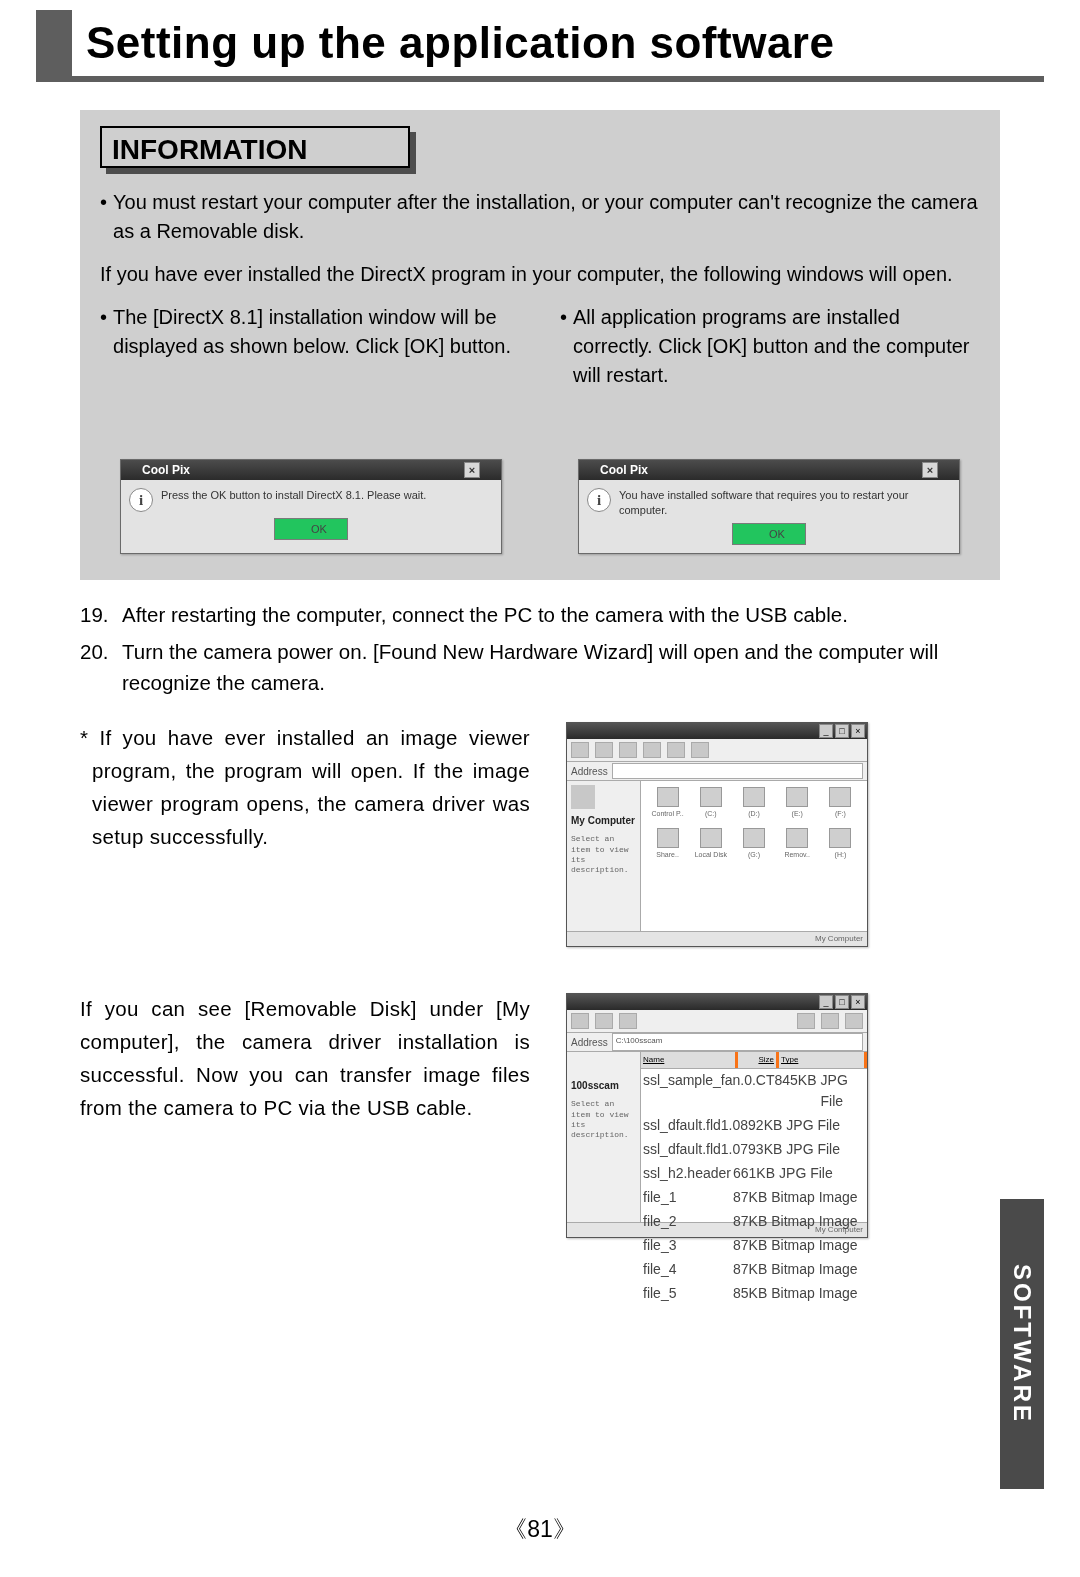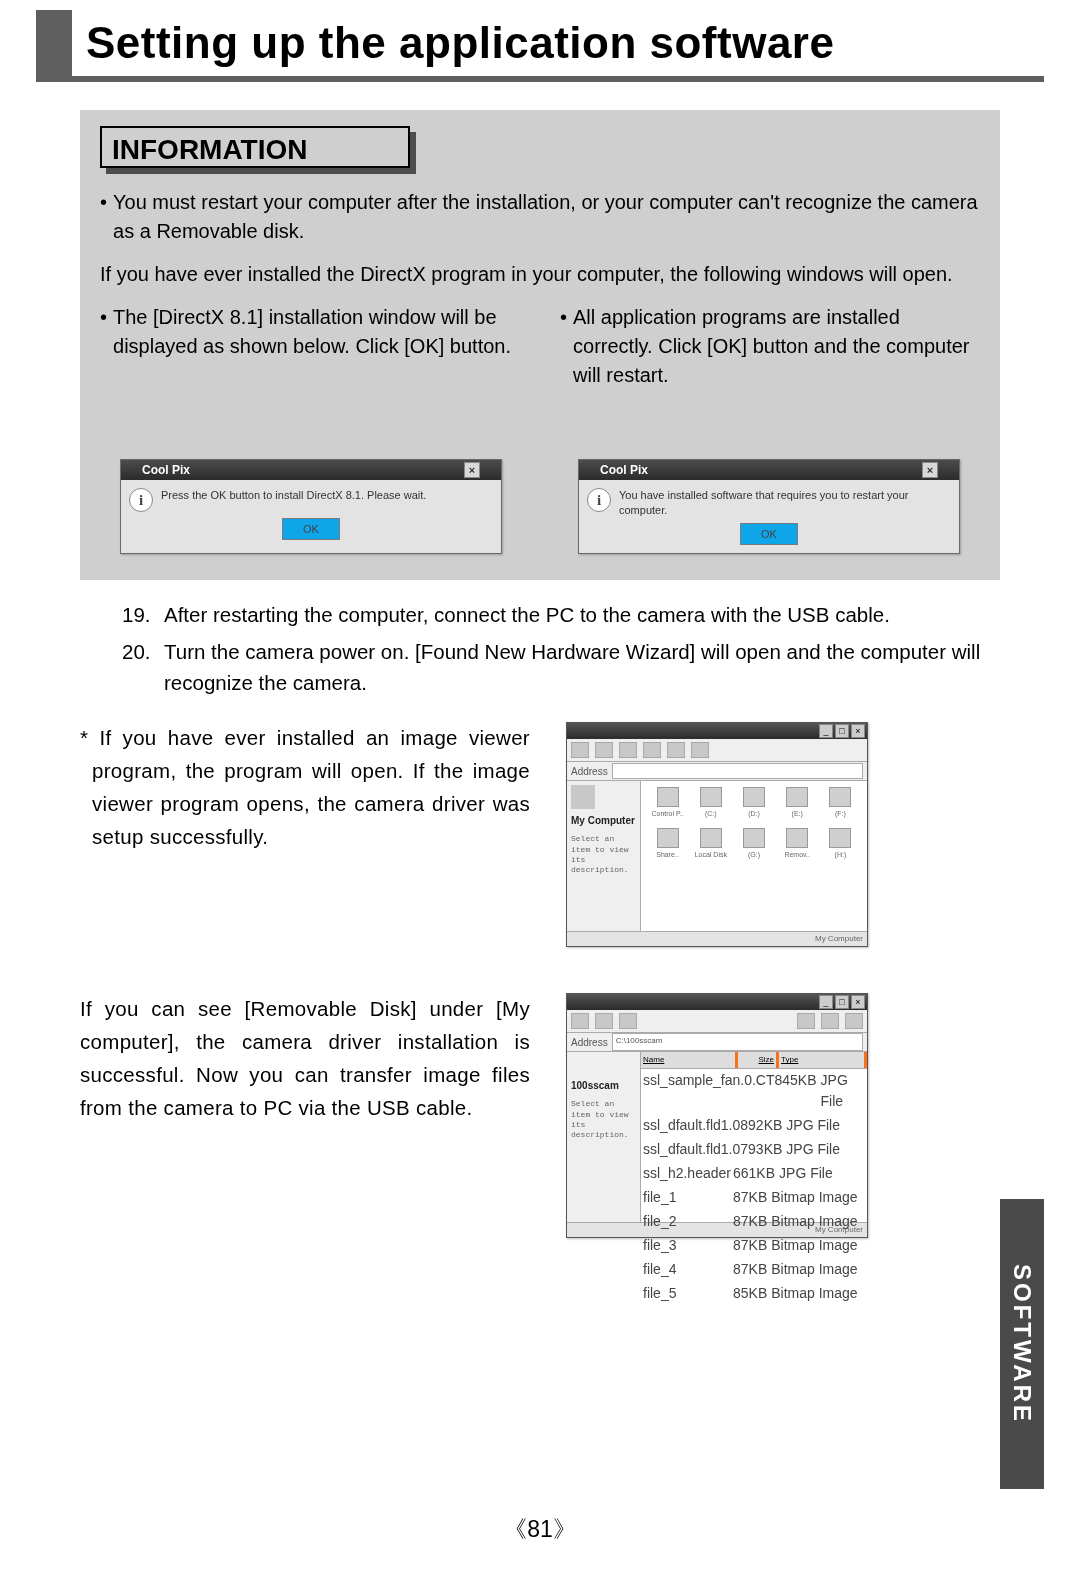--- a/index.html
+++ b/index.html
@@ -141,43 +141,43 @@
   .dlg-msg {
     flex: 1;
     color: #333;
     font-size: 11px;
     filter: blur(0.4px);
     line-height: 1.3;
   }
   .dlg-ok {
     margin-top: 6px;
     width: 56px; height: 20px;
-    background: #0ea5e9;
+    background: #22c55e;
     border: 1px solid #7a7a7a;
     font-size: 11px;
     display: flex;
     align-items: center;
     justify-content: center;
     filter: blur(0.5px);
+    padding-left: 16px;
   }
 
   .steps {
     position: absolute;
     left: 80px; right: 80px; top: 600px;
     font-size: 20.5px;
     line-height: 1.5;
   }
   .steps ol {
     list-style: none;
     margin: 0; padding: 0;
   }
   .steps li {
     display: flex;
     margin-bottom: 6px;
-    margin-left: 42px;
   }
   .step-num {
     flex: 0 0 42px;
   }
   .step-txt { flex: 1; }
 
   .img-row {
     display: flex;
     gap: 36px;
     margin-top: 24px;

